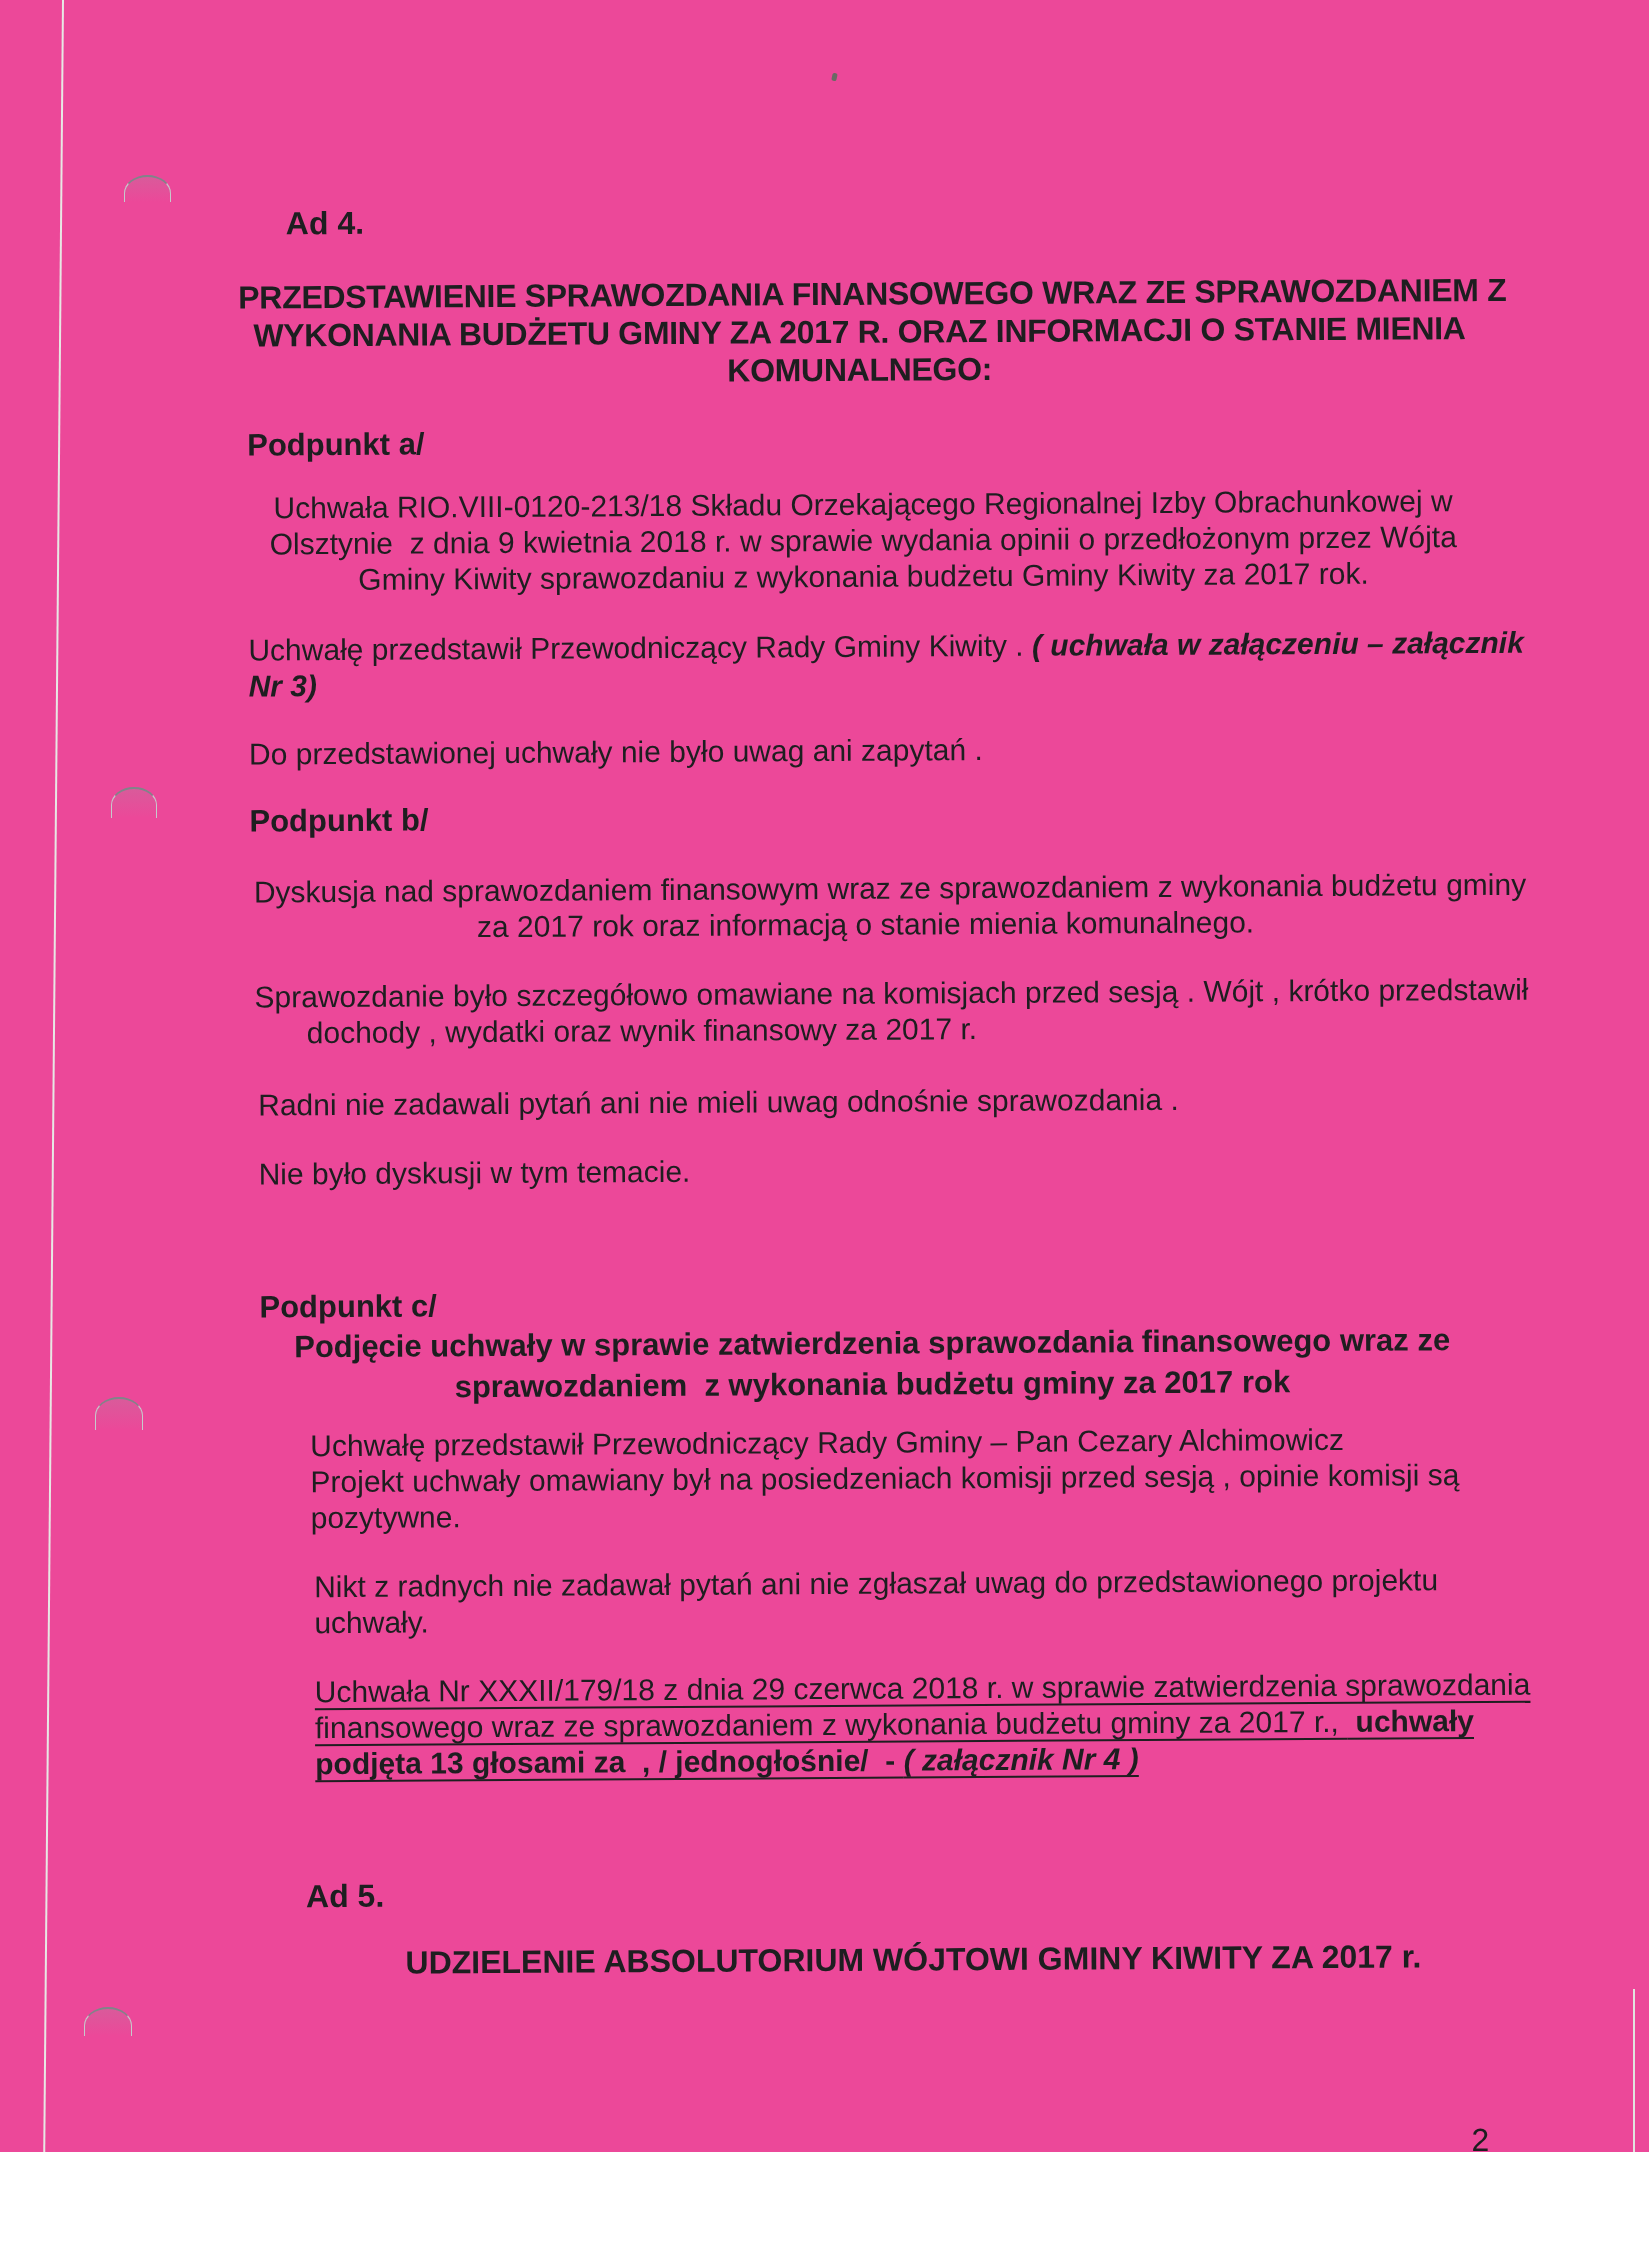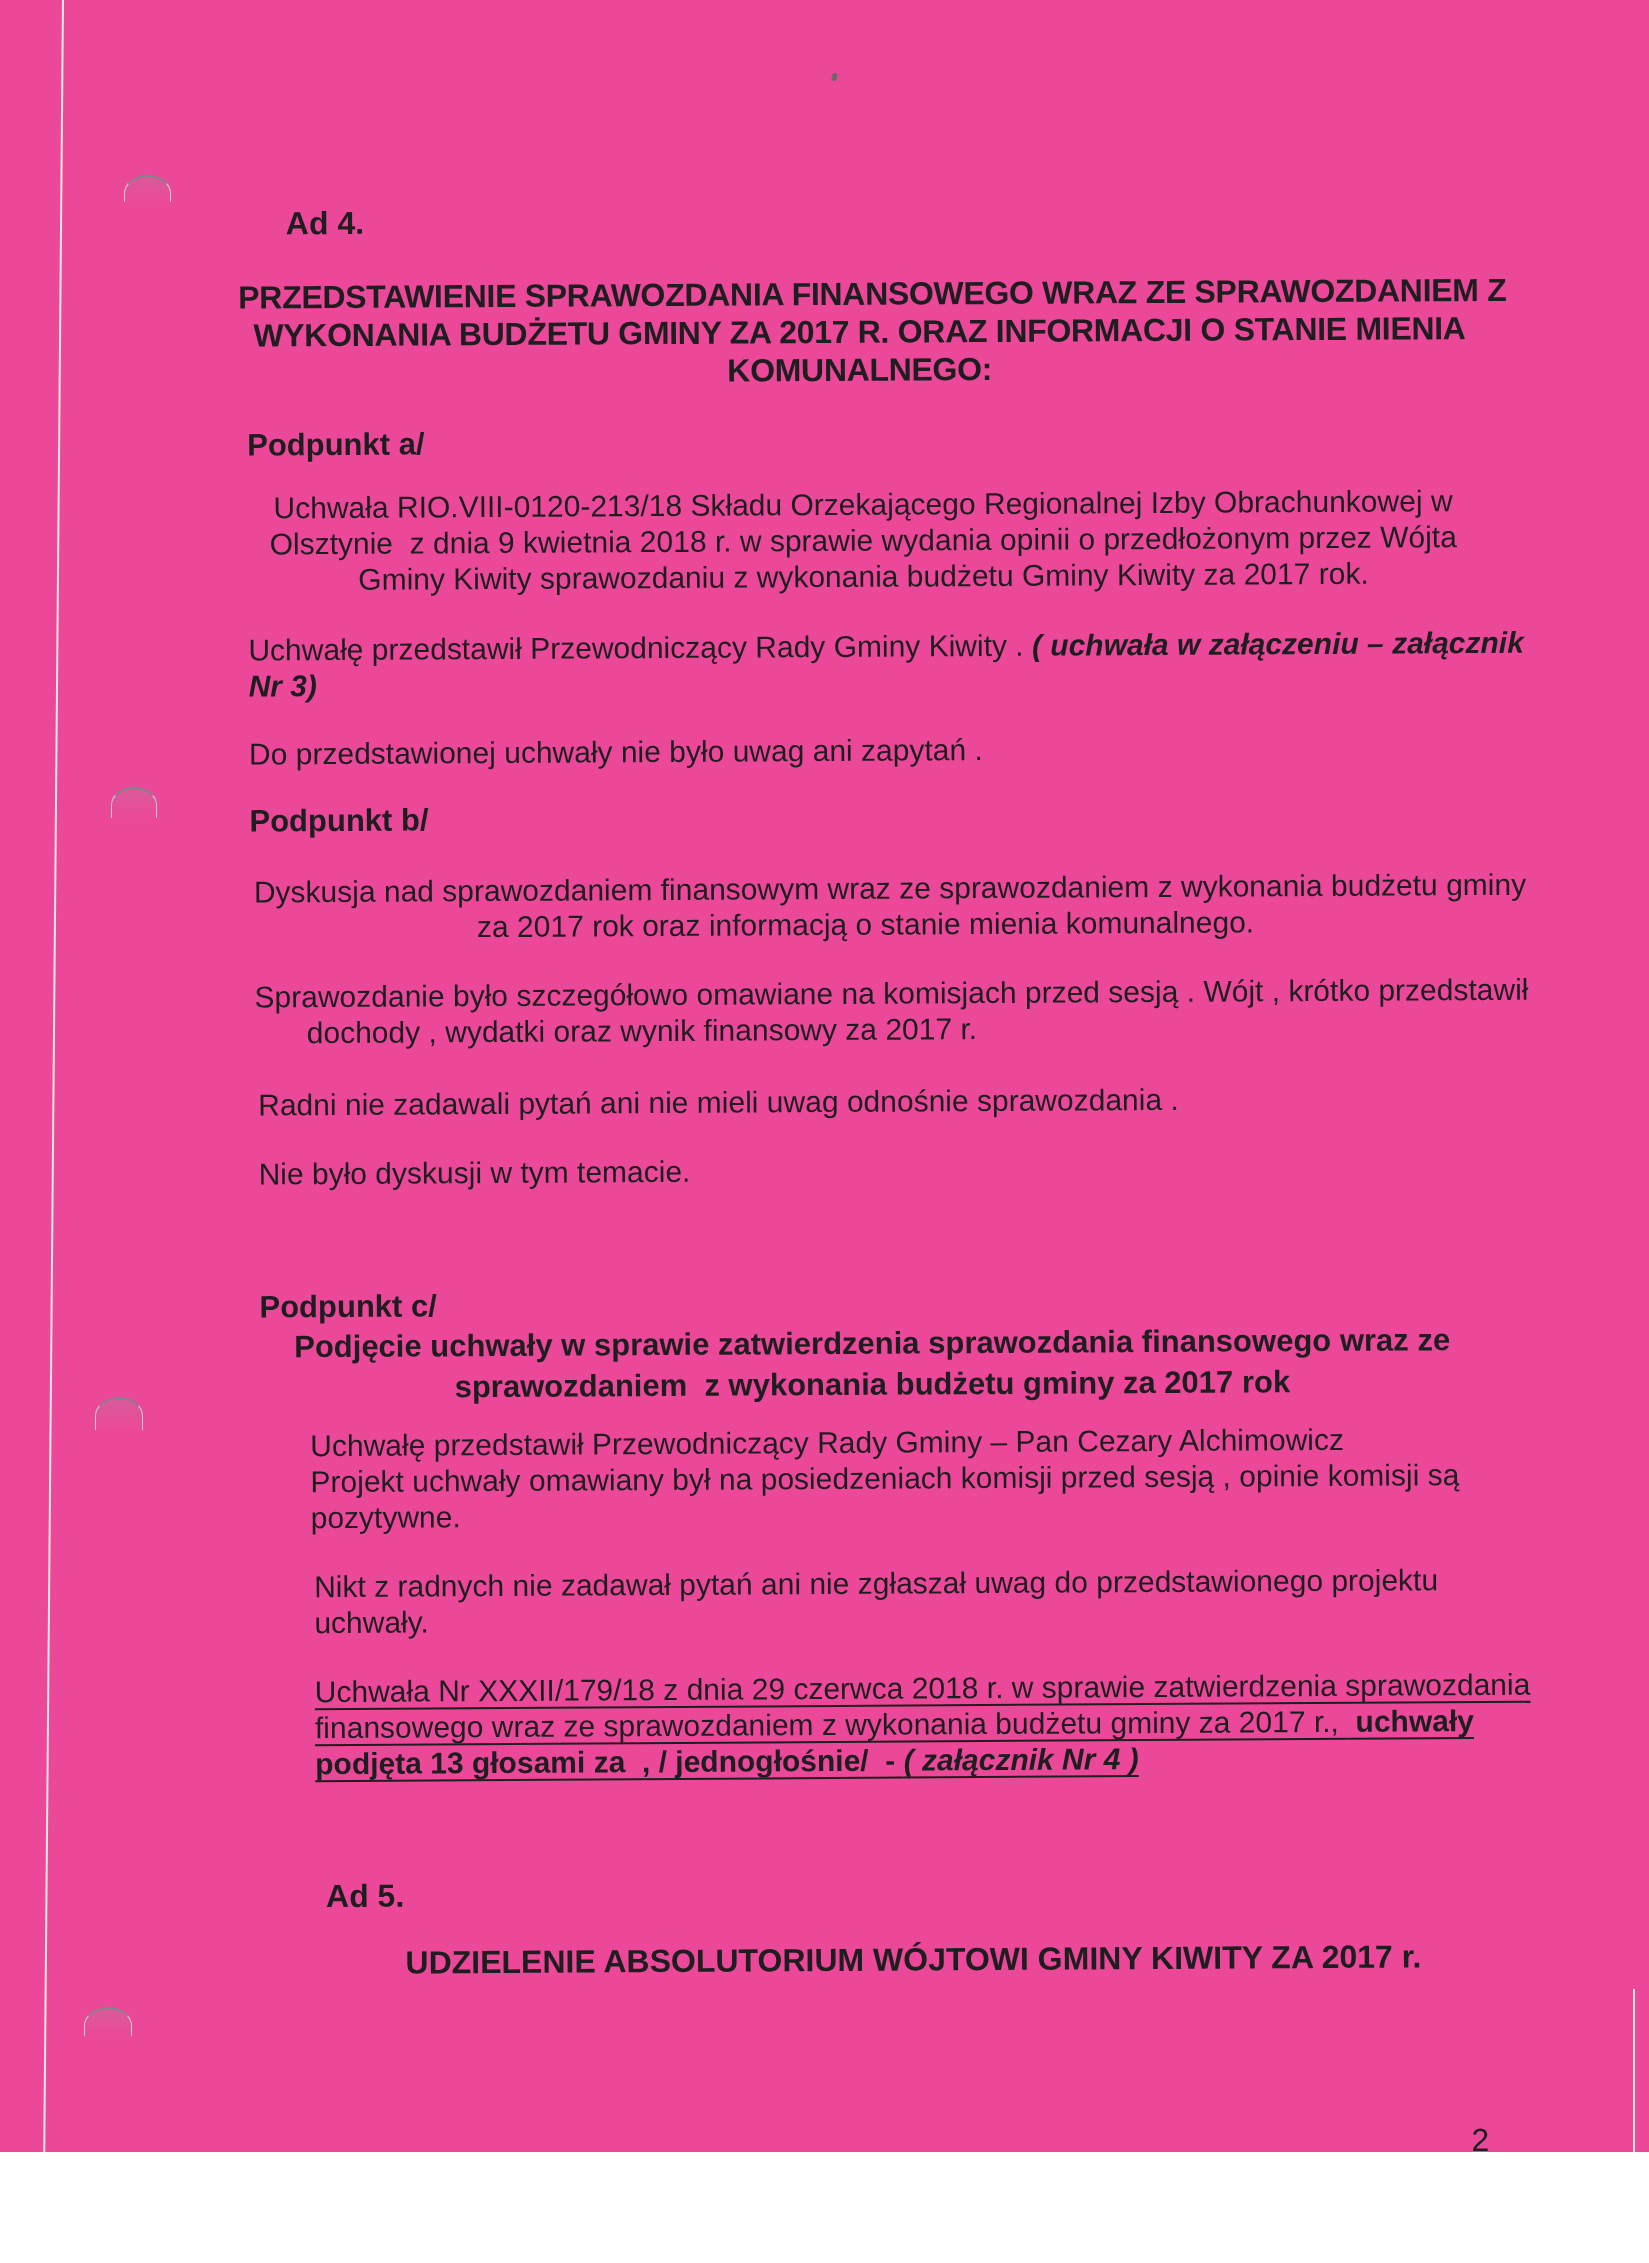--- a/index.html
+++ b/index.html
@@ -134,21 +134,21 @@
       <div class="ln">Nikt z radnych nie zadawał pytań ani nie zgłaszał uwag do przedstawionego projektu</div>
       <div class="ln">uchwały.</div>
     </div>
 
     <div class="blk underlined" style="top:1671px; left:311px;">
       <div class="ln">Uchwała Nr XXXII/179/18 z dnia 29 czerwca 2018 r. w sprawie zatwierdzenia sprawozdania</div>
       <div class="ln"><span class="run">finansowego wraz ze sprawozdaniem z wykonania budżetu gminy za 2017 r., </span><span class="run bold"> uchwały</span></div>
       <div class="ln"><span class="run bold">podjęta 13 głosami za  , / jednogłośnie/  - </span><span class="run bi">( załącznik Nr 4 )</span></div>
     </div>
 
-    <div class="blk ad-label" style="top:1875px; left:301px;margin-left:20px;">Ad 5.</div>
+    <div class="blk ad-label" style="top:1875px; left:301px;">Ad 5.</div>
 
     <div class="blk ad5-title" style="top:1942px; left:311px; width:1194px;">UDZIELENIE ABSOLUTORIUM WÓJTOWI GMINY KIWITY ZA 2017 r.</div>
 
     <div class="blk pagenum" style="top:2126px; left:1465px;">2</div>
 
   </div>
 </div>
 
 
 </body></html>

